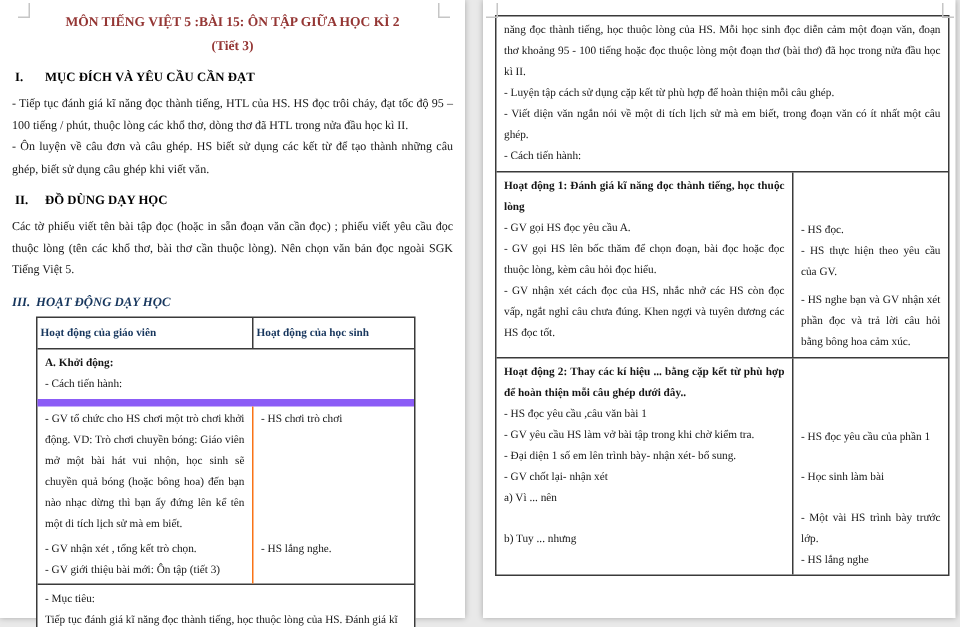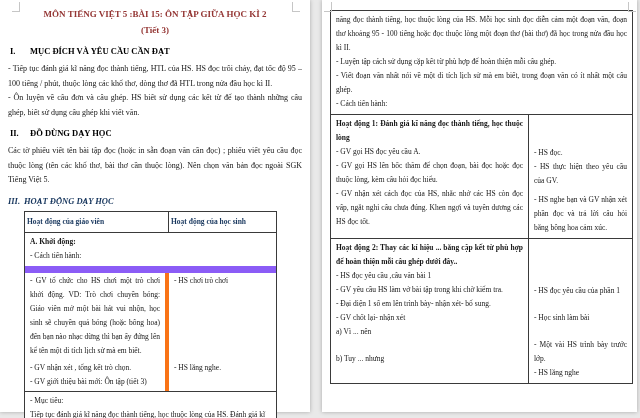--- a/index.html
+++ b/index.html
@@ -40,24 +40,24 @@
   .doc-table{
     font-size:7.5px;line-height:14px;border:1px solid #3a3a3a;background:#fff;
   }
   .doc-table p{margin:0;text-align:justify;font-family:Liberation Serif, serif;}
   #left-table{margin-left:24px;width:251px;}
   .lt-header{display:grid;grid-template-columns:144px 1fr;border-bottom:1px solid #3a3a3a;}
   .lt-header .hcell{
     text-align:left;font-weight:bold;color:#17365d;padding:3px 2px;
   }
   .lt-header .hcell:first-child{border-right:1px solid #3a3a3a;}
-  .span-row{padding:2px 5px 3px 5px;border-bottom:7px solid #8b5cf6;}
+  .span-row{padding:2px 5px 3px 5px;border-bottom:5px solid #8b5cf6;}
   .bold{font-weight:bold;}
   .lt-grid{display:grid;grid-template-columns:144px 1fr;}
-  .lt-grid .cl{border-right:4px solid #f97316;padding:1px 5px 2px 5px;}
+  .lt-grid .cl{border-right:1px solid #f97316;padding:1px 5px 2px 5px;}
   .lt-grid .cr{padding:1px 5px 2px 5px;}
   #lt-rowB{border-top:1px solid #3a3a3a;border-bottom:1px solid #3a3a3a;padding:2px 5px 3px 5px;}
 
   
   .rp-inner{padding:10px 0 0 8px;}
   #right-table{width:301px;}
   .rt-grid{display:grid;grid-template-columns:198px 1fr;}
   .rt-grid .cl{border-right:1px solid #3a3a3a;padding:2px 5px 3px 5px;}
   .rt-grid .cr{padding:2px 5px 3px 5px;}
   #rt-intro{padding:2px 5px 3px 5px;border-bottom:1px solid #3a3a3a;}
@@ -139,21 +139,21 @@
 <div class="page" id="right-page">
   <div class="mark tl" style="left:2px;top:2px;"></div>
   <div class="mark tr" style="left:306px;top:2px;"></div>
 
   <div class="rp-inner">
     <div class="doc-table" id="right-table">
 
       <div id="rt-intro">
         <p>năng đọc thành tiếng, học thuộc lòng của HS. Mỗi học sinh đọc diễn cảm một đoạn văn, đoạn thơ khoảng 95 - 100 tiếng hoặc đọc thuộc lòng một đoạn thơ (bài thơ) đã học trong nửa đầu học kì II.</p>
         <p>- Luyện tập cách sử dụng cặp kết từ phù hợp để hoàn thiện mỗi câu ghép.</p>
-        <p>- Viết đoạn văn nhất nói về một di tích lịch sử mà em biết, trong đoạn văn có ít nhất một câu ghép.</p>
+        <p>- Viết diện văn ngắn nói về một di tích lịch sử mà em biết, trong đoạn văn có ít nhất một câu ghép.</p>
         <p>- Cách tiến hành:</p>
       </div>
 
       <div class="rt-grid" id="rt-act1">
         <div class="cl">
           <p class="bold">Hoạt động 1: Đánh giá kĩ năng đọc thành tiếng, học thuộc lòng</p>
           <p>- GV gọi HS đọc yêu cầu A.</p>
           <p>- GV gọi HS lên bốc thăm để chọn đoạn, bài đọc hoặc đọc thuộc lòng, kèm câu hỏi đọc hiểu.</p>
           <p>- GV nhận xét cách đọc của HS, nhắc nhở các HS còn đọc vấp, ngắt nghỉ câu chưa đúng. Khen ngợi và tuyên dương các HS đọc tốt.</p>
         </div>

